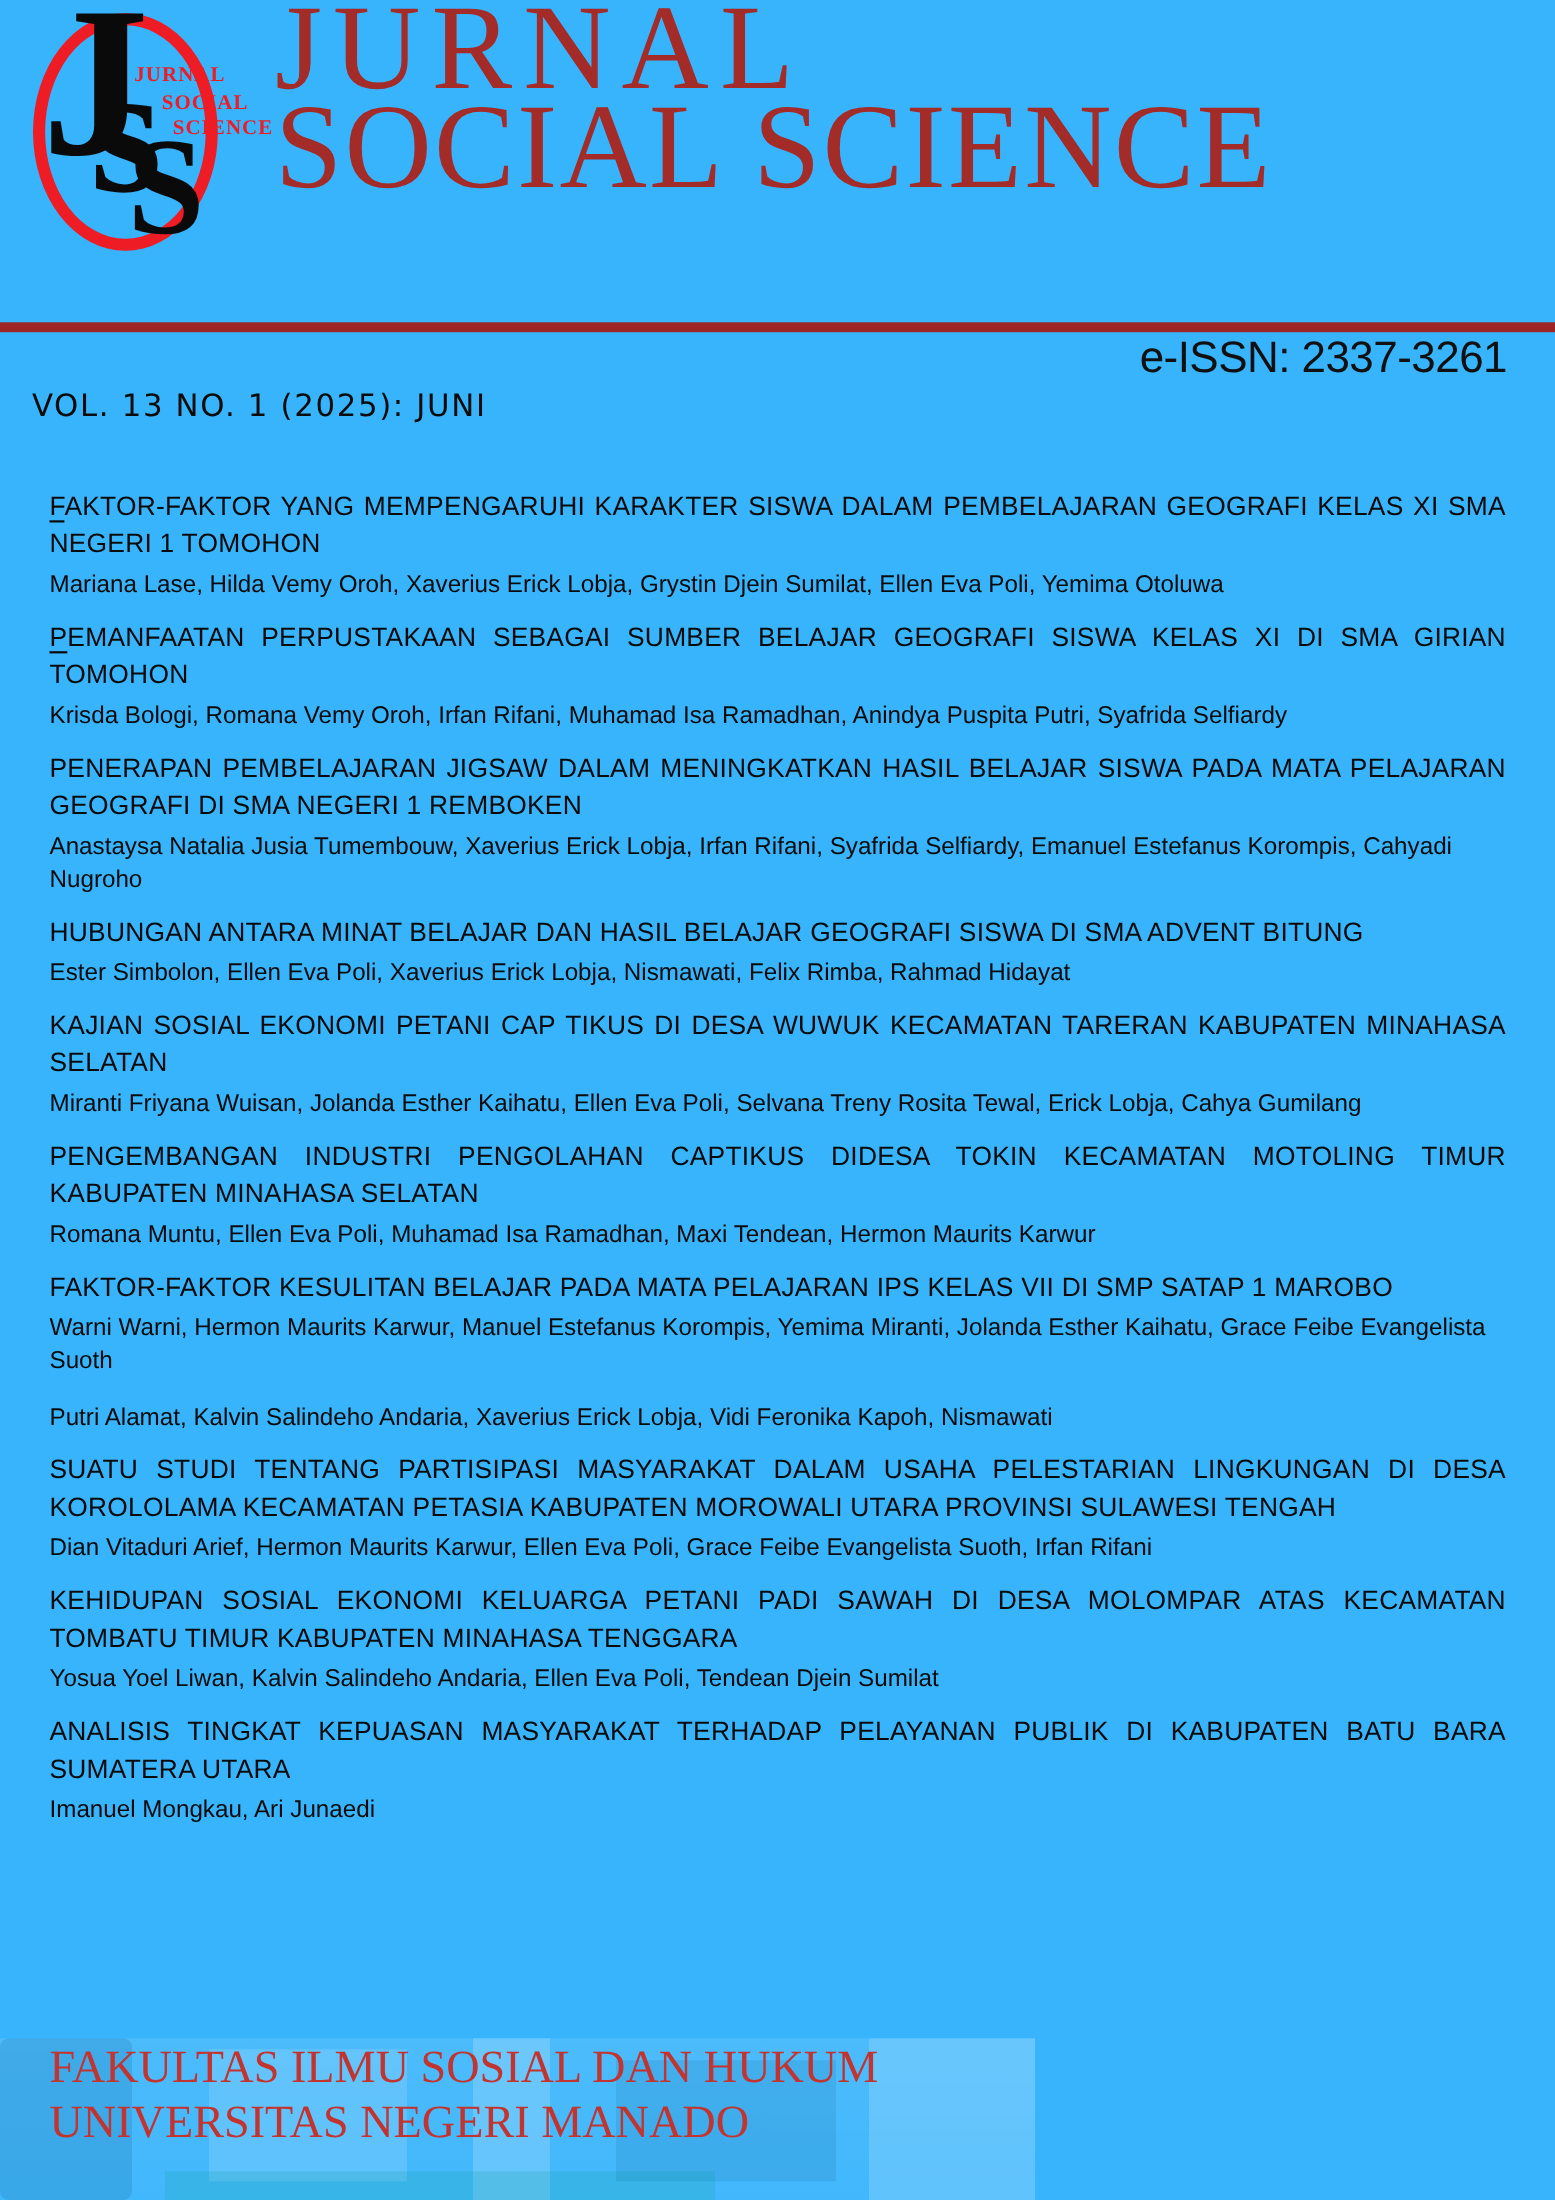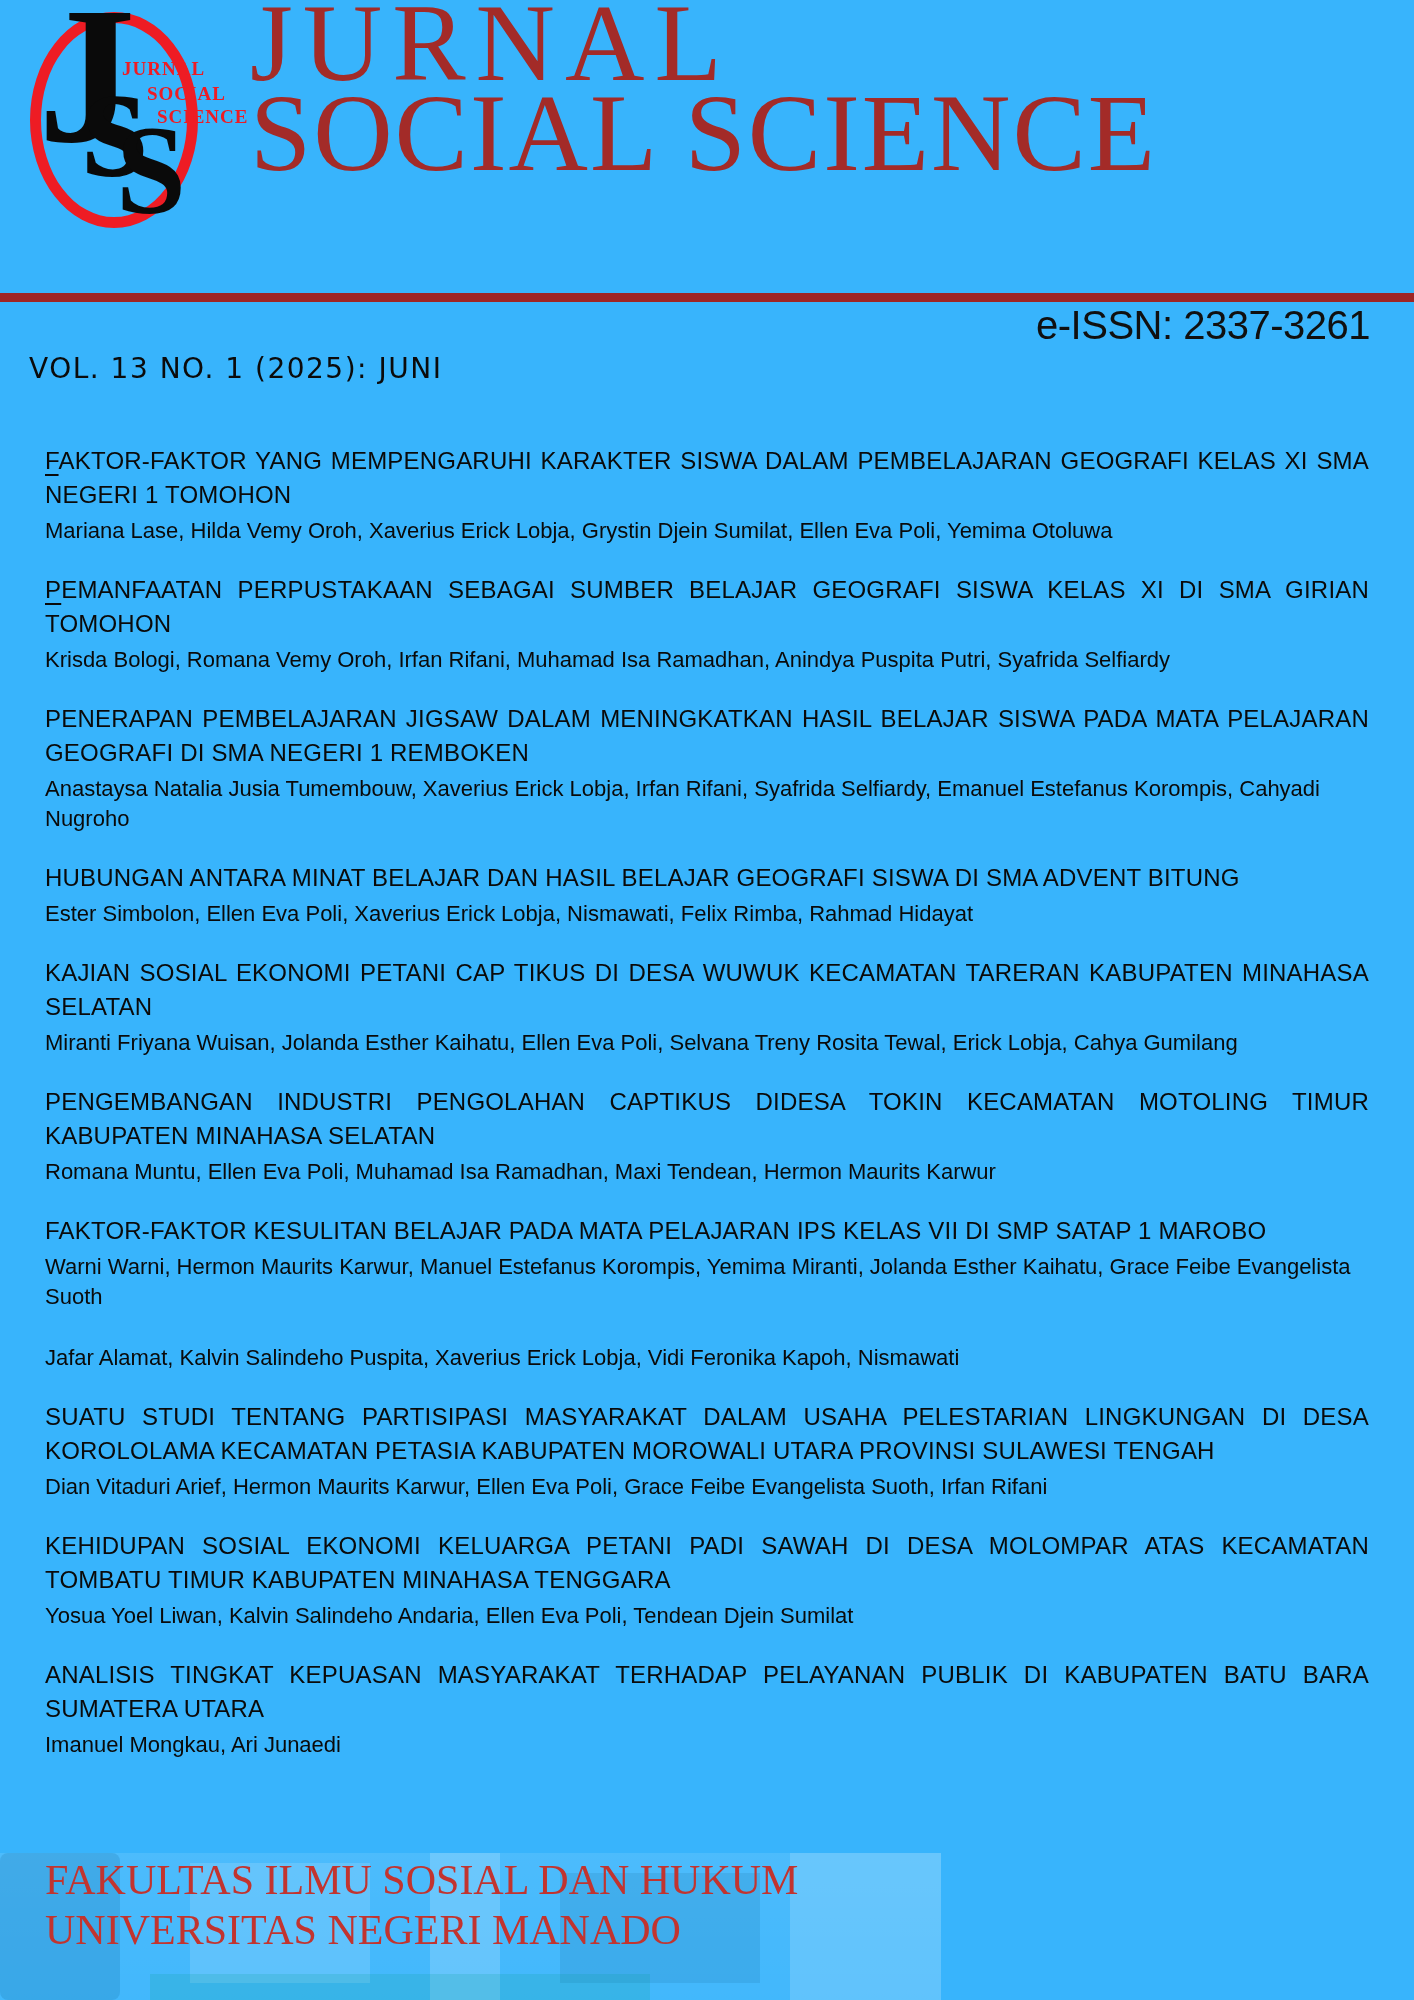--- a/index.html
+++ b/index.html
@@ -30,21 +30,21 @@
 
   .divider{position:absolute;left:0;top:293px;width:1414px;height:9px;background:#9E2525;}
 
   .eissn{position:absolute;right:44px;top:303px;font-size:40px;color:#101010;
     font-family:"Liberation Sans",sans-serif;letter-spacing:-0.5px;}
   .volume{position:absolute;left:29px;top:352px;font-size:28px;color:#0b0b0b;
     font-family:"DejaVu Sans",sans-serif;letter-spacing:1.5px;font-weight:500;}
 
   
   .articles{position:absolute;left:45px;top:444px;width:1324px;
-    display:flex;flex-direction:column;gap:27px;}
+    display:flex;flex-direction:column;gap:17px;}
   .article-title{font-size:24px;line-height:34px;color:#0a0a0a;font-weight:500;
     letter-spacing:0.2px;text-align:justify;text-align-last:left;cursor:pointer;}
   .article-title .first-letter{text-decoration:underline;
     text-decoration-thickness:2px;text-underline-offset:5px;}
   .article-authors{font-size:22px;line-height:30px;color:#0a0a0a;margin-top:4px;}
 
   
   .footer-photo{position:absolute;left:0;top:1853px;width:941px;height:147px;
     background:linear-gradient(180deg,rgba(255,255,255,0.10),rgba(255,255,255,0.05));}
   .footer-photo .ph{position:absolute;}
@@ -112,21 +112,21 @@
     <div class="article-title">PENGEMBANGAN INDUSTRI PENGOLAHAN CAPTIKUS DIDESA TOKIN KECAMATAN MOTOLING TIMUR KABUPATEN MINAHASA SELATAN</div>
     <div class="article-authors">Romana Muntu, Ellen Eva Poli, Muhamad Isa Ramadhan, Maxi Tendean, Hermon Maurits Karwur</div>
   </div>
 
   <div class="article">
     <div class="article-title">FAKTOR-FAKTOR KESULITAN BELAJAR PADA MATA PELAJARAN IPS KELAS VII DI SMP SATAP 1 MAROBO</div>
     <div class="article-authors">Warni Warni, Hermon Maurits Karwur, Manuel Estefanus Korompis, Yemima Miranti, Jolanda Esther Kaihatu, Grace Feibe Evangelista Suoth</div>
   </div>
 
   <div class="article">
-    <div class="article-authors">Jafar Alamat, Kalvin Salindeho Puspita, Xaverius Erick Lobja, Vidi Feronika Kapoh, Nismawati</div>
+    <div class="article-authors">Putri Alamat, Kalvin Salindeho Andaria, Xaverius Erick Lobja, Vidi Feronika Kapoh, Nismawati</div>
   </div>
 
   <div class="article">
     <div class="article-title">SUATU STUDI TENTANG PARTISIPASI MASYARAKAT DALAM USAHA PELESTARIAN LINGKUNGAN DI DESA KOROLOLAMA KECAMATAN PETASIA KABUPATEN MOROWALI UTARA PROVINSI SULAWESI TENGAH</div>
     <div class="article-authors">Dian Vitaduri Arief, Hermon Maurits Karwur, Ellen Eva Poli, Grace Feibe Evangelista Suoth, Irfan Rifani</div>
   </div>
 
   <div class="article">
     <div class="article-title">KEHIDUPAN SOSIAL EKONOMI KELUARGA PETANI PADI SAWAH DI DESA MOLOMPAR ATAS KECAMATAN TOMBATU TIMUR KABUPATEN MINAHASA TENGGARA</div>
     <div class="article-authors">Yosua Yoel Liwan, Kalvin Salindeho Andaria, Ellen Eva Poli, Tendean Djein Sumilat</div>

